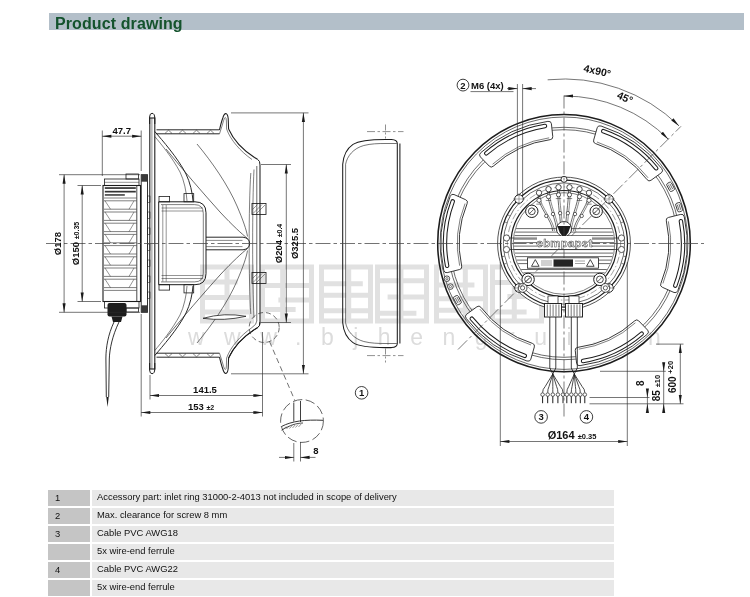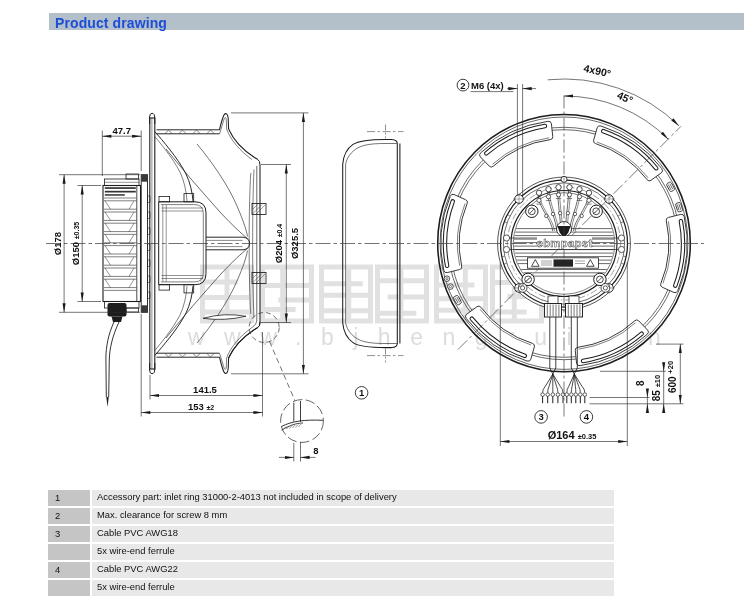--- a/index.html
+++ b/index.html
@@ -1,20 +1,20 @@
 <!DOCTYPE html>
 <html><head>
 <meta charset="utf-8">
 <style>
 html,body { margin:0; padding:0; background:#fff; }
 #page { position:relative; width:750px; height:597px; background:#fff;
   font-family:"Liberation Sans", sans-serif; overflow:hidden; }
 #hdr { position:absolute; left:49px; top:12.5px; width:695px; height:17.5px;
   background:#b3bfc9; }
-#hdr span { display:block; font-weight:bold; font-size:14px; color:#1d4ed8;
+#hdr span { display:block; font-weight:bold; font-size:16px; color:#14532d;
   padding:2.5px 0 0 6px; letter-spacing:0.1px; }
 .trow { position:absolute; left:48px; width:689px; height:15.8px; }
 .tnum { position:absolute; left:0; top:0; width:42px; height:15.8px; background:#c5c5c5;
   font-size:9.4px; color:#111; padding-top:1.5px; box-sizing:border-box; padding-left:7px; }
 .ttxt { position:absolute; left:44px; top:0; width:522px; height:15.8px; background:#e8e8e8;
   font-size:9.4px; color:#111; padding-top:1px; box-sizing:border-box; padding-left:5px; }
 svg { position:absolute; left:0; top:0; }
 </style>
 </head>
 <body>

